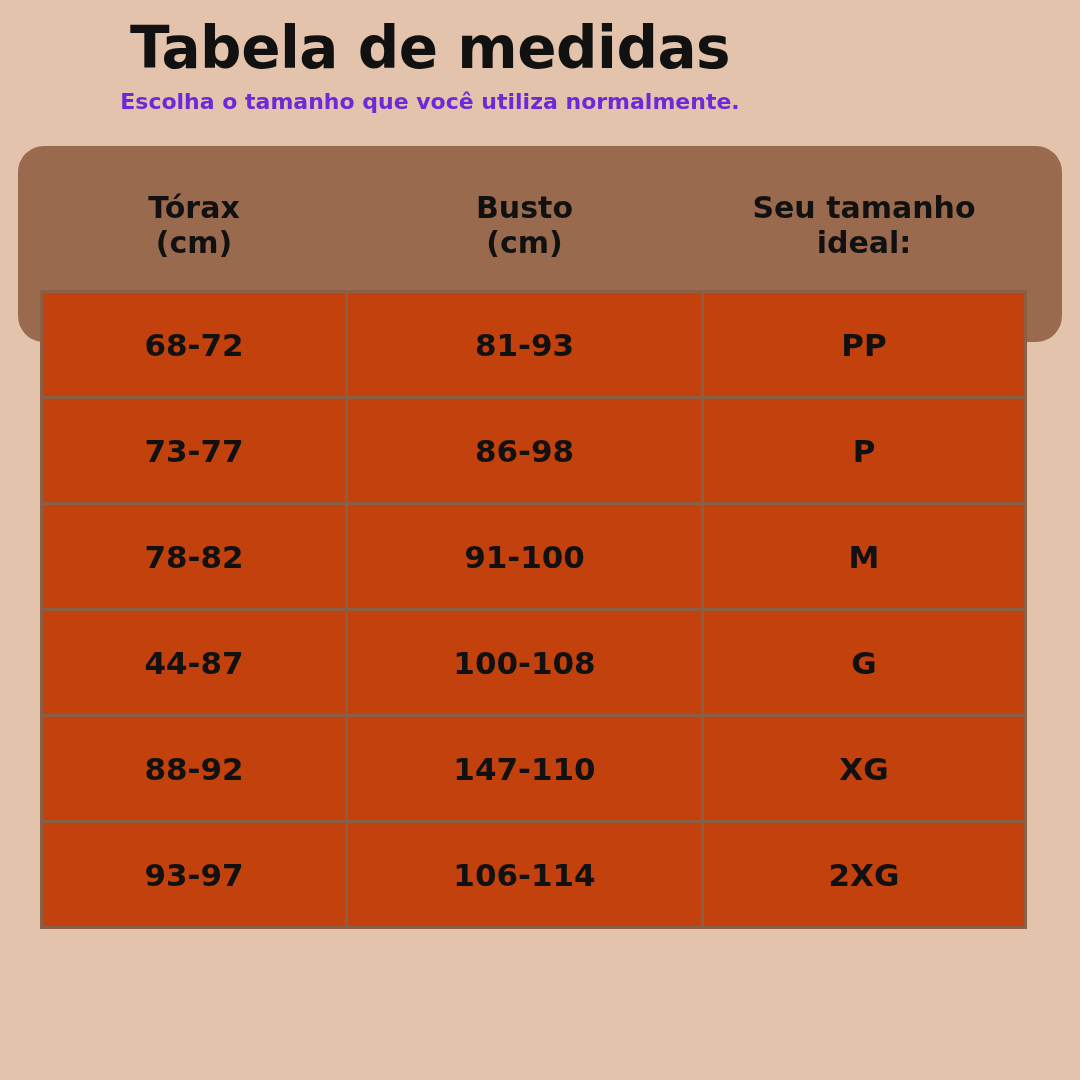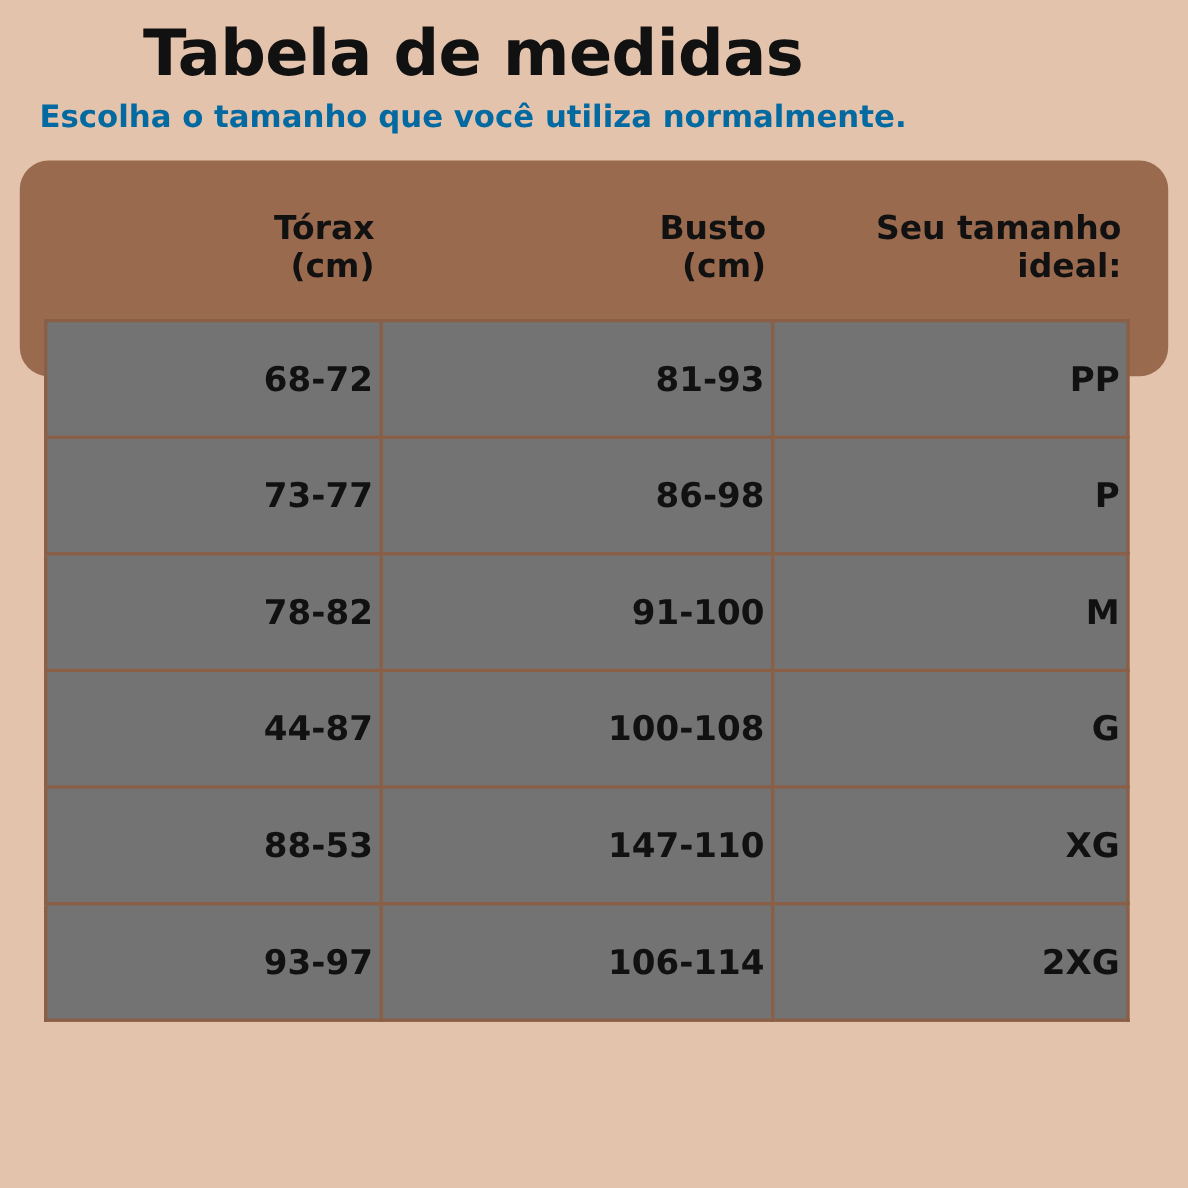--- a/index.html
+++ b/index.html
@@ -29,24 +29,24 @@
   }
   .title {
     font-size: 58px;
     font-weight: 700;
     letter-spacing: -0.5px;
     line-height: 1.05;
     margin: 0;
     color: #111111;
   }
   .subtitle {
-    font-size: 28px;
+    font-size: 22px;
     font-weight: 700;
     margin: 10px 0 0 0;
-    color: #0369a1;
+    color: #6d28d9;
   }
 
   
   .head-band {
     position: absolute;
     left: 18px;
     top: 146px;
     width: 1044px;
     height: 196px;
     background: #9a6a4f;
@@ -62,35 +62,35 @@
     width: 984px;
     z-index: 2;
   }
   table.size-table {
     width: 984px;
     border-collapse: collapse;
     table-layout: fixed;
   }
   table.size-table th,
   table.size-table td {
-    text-align: right;
+    text-align: center;
     vertical-align: middle;
     color: #111111;
   }
   table.size-table th {
     background: transparent;
     border: none;
     font-size: 30px;
     font-weight: 700;
     line-height: 1.18;
     height: 130px;
     padding: 0 6px;
   }
   table.size-table td {
-    background: #737373;
+    background: #c2410c;
     border: 3px solid #8a5f46;
     font-size: 31px;
     font-weight: 700;
     height: 103px;
     padding: 0 6px;
   }
   col.c1 { width: 305px; }
   col.c2 { width: 356px; }
   col.c3 { width: 323px; }
 
@@ -148,21 +148,21 @@
           <td>78-82</td>
           <td>91-100</td>
           <td>M</td>
         </tr>
         <tr>
           <td>44-87</td>
           <td>100-108</td>
           <td>G</td>
         </tr>
         <tr>
-          <td>88-53</td>
+          <td>88-92</td>
           <td>147-110</td>
           <td>XG</td>
         </tr>
         <tr>
           <td>93-97</td>
           <td>106-114</td>
           <td>2XG</td>
         </tr>
       </tbody>
     </table>

